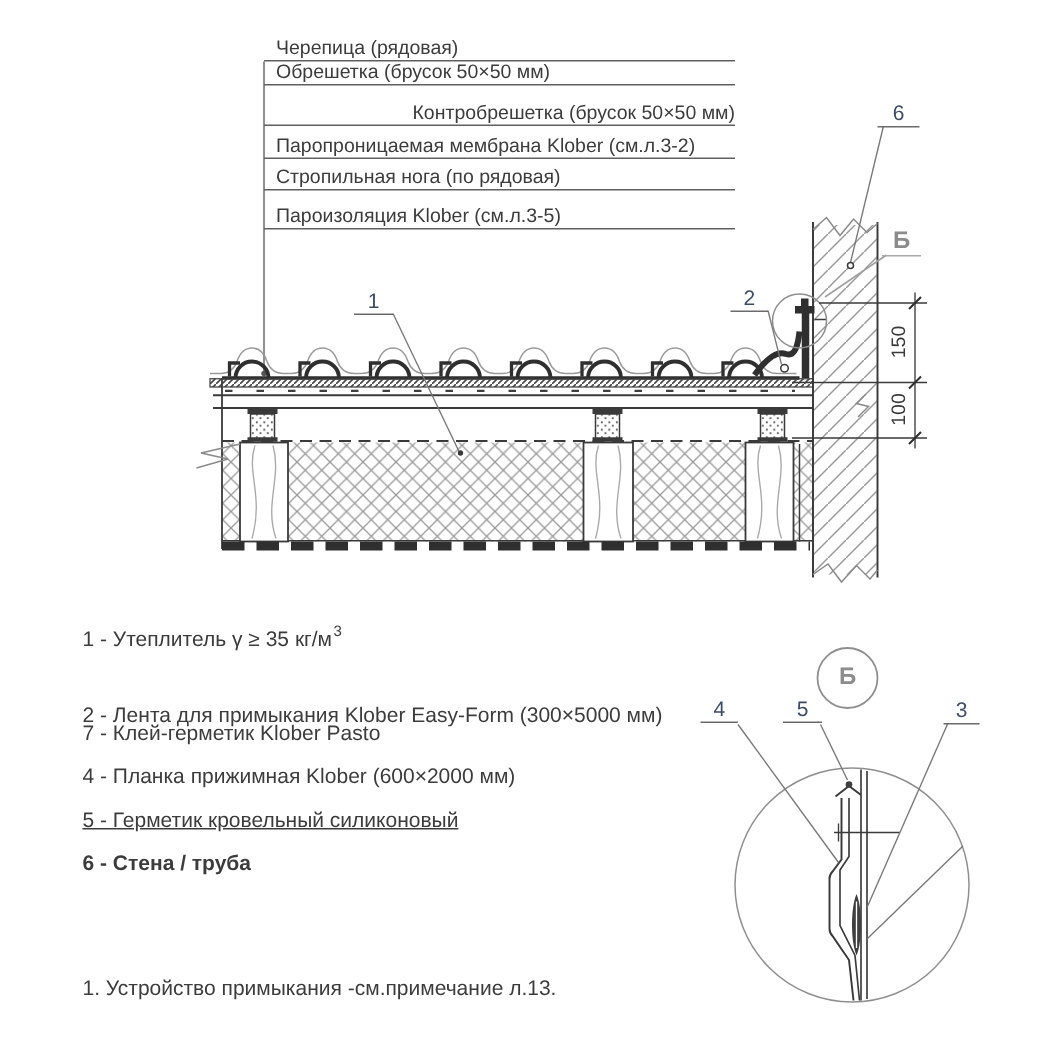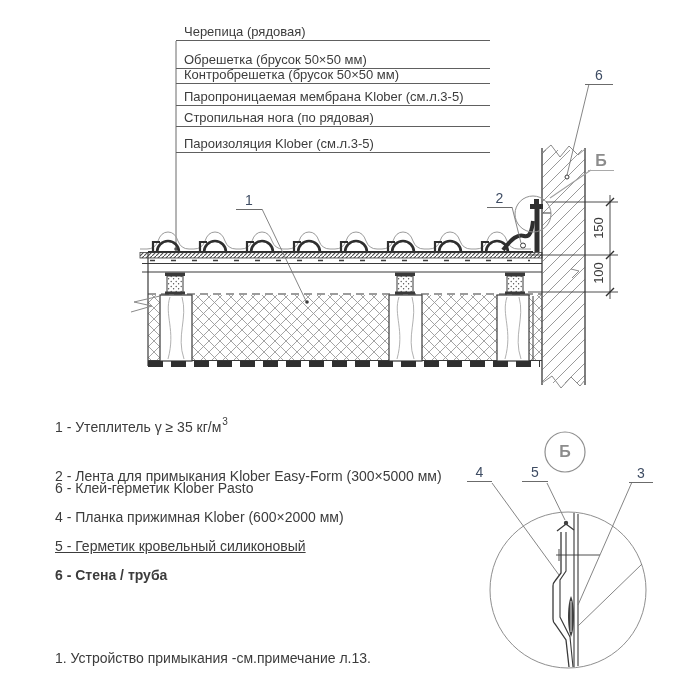--- a/index.html
+++ b/index.html
@@ -159,39 +159,39 @@
     <g>
       <path d="M492,483 L559,575" stroke="#777" stroke-width="0.9" fill="none"></path>
       <path d="M547,483 L565,520" stroke="#777" stroke-width="0.9" fill="none"></path>
       <path d="M632,482 L578,605" stroke="#777" stroke-width="0.9" fill="none"></path>
       <path d="M642,564 L578,626" stroke="#777" stroke-width="0.9" fill="none"></path>
     </g>
   </g>
 </svg>
 
 <div class="layer-label" style="top:24px;">Черепица (рядовая)</div>
-<div class="layer-label" style="top:52px;">Обрешетка (брусок 50×50 мм)</div>
-<div class="layer-label" style="top:67px;">Контробрешетка (брусок 50×50 мм)</div>
-<div class="layer-label" style="top:89px;">Паропроницаемая мембрана Klober (см.л.3-5)</div>
+<div class="layer-label" style="top:40px;">Обрешетка (брусок 50×50 мм)</div>
+<div class="layer-label" style="top:67px;text-align:right;">Контробрешетка (брусок 50×50 мм)</div>
+<div class="layer-label" style="top:89px;">Паропроницаемая мембрана Klober (см.л.3-2)</div>
 <div class="layer-label" style="top:110px;">Стропильная нога (по рядовая)</div>
 <div class="layer-label" style="top:136px;">Пароизоляция Klober (см.л.3-5)</div>
 
 <div class="co" style="left:236px;top:193px;width:26px;">1</div>
 <div class="co" style="left:487px;top:191px;width:25px;">2</div>
 <div class="co" style="left:585px;top:68px;width:28px;">6</div>
 <div class="co" style="left:467px;top:465px;width:25px;">4</div>
 <div class="co" style="left:522px;top:465px;width:26px;">5</div>
 <div class="co" style="left:629px;top:466px;width:24px;">3</div>
 
 <div class="marker underlined" style="left:588px;top:152px;width:26px;">Б</div>
 <div class="marker" style="left:553px;top:443px;width:24px;">Б</div>
 
 <div class="dim" style="left:577px;top:220px;">150</div>
 <div class="dim" style="left:577px;top:265px;">100</div>
 
 <div class="legend-item" style="top:417px;text-align:right;"><span>1 - Утеплитель γ ≥ 35 кг/м</span><sup class="sup">3</sup></div>
 <div class="legend-item" style="top:468px;">2 - Лента для примыкания Klober Easy-Form (300×5000 мм)</div>
-<div class="legend-item" style="top:480px;">6 - Клей-герметик Klober  Pasto</div>
+<div class="legend-item" style="top:480px;">7 - Клей-герметик Klober  Pasto</div>
 <div class="legend-item" style="top:509px;">4 - Планка прижимная Klober (600×2000 мм)</div>
 <div class="legend-item" style="top:538px;text-decoration:underline;">5 - Герметик кровельный силиконовый</div>
 <div class="legend-item" style="top:567px;font-weight:bold;">6 - Стена / труба</div>
 
 <div class="note">1. Устройство примыкания -см.примечание л.13.</div>
 
 </body></html>

